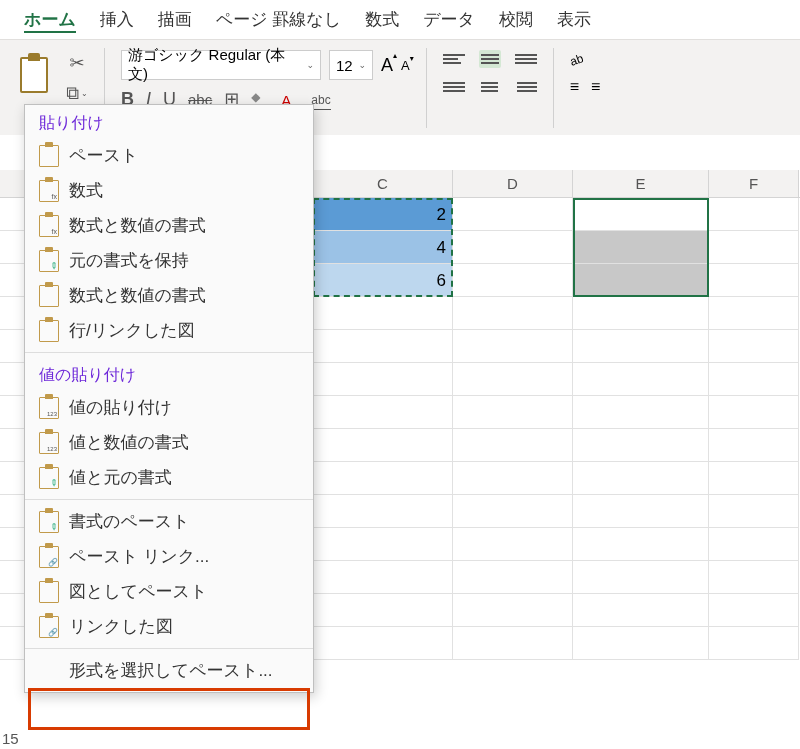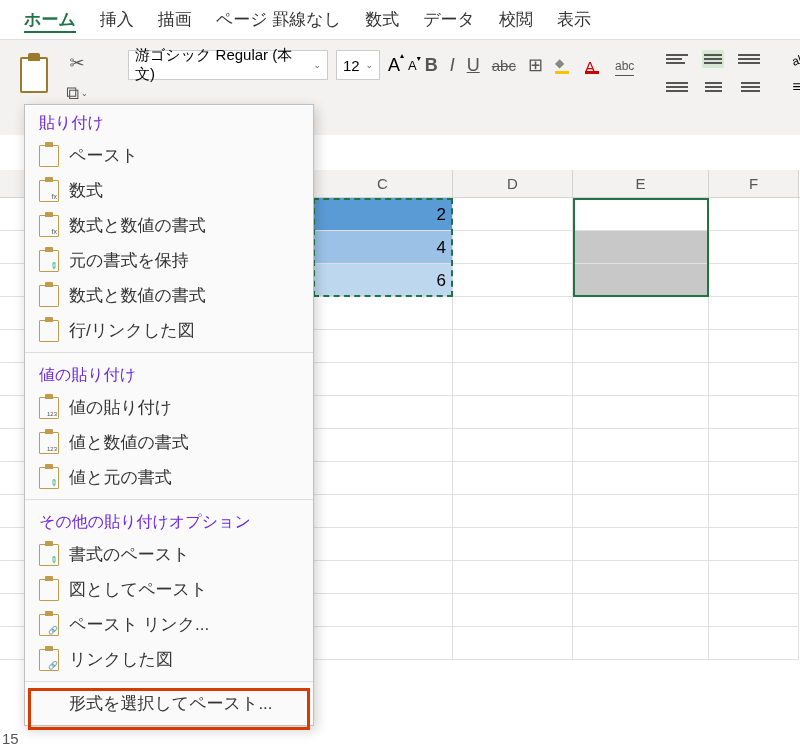--- a/index.html
+++ b/index.html
@@ -21,21 +21,21 @@
   .paste-clip::before { content: ''; position: absolute; top: -6px; left: 50%; transform: translateX(-50%); width: 12px; height: 8px; background: #9a7b2c; border-radius: 2px 2px 0 0; }
   .paste-dd { font-size: 9px; color: #666; margin-top: 2px; }
 
   
   .cut-col { display: flex; flex-direction: column; gap: 8px; padding-top: 4px; }
   .small-icon { width: 22px; height: 22px; display: flex; align-items: center; justify-content: center; color: #555; }
   .scissors::before { content: "✂"; font-size: 18px; }
   .copy::before { content: "⧉"; font-size: 18px; }
 
   
-  .font-group { display: flex; flex-direction: row; gap: 8px; padding-top: 2px; margin-left: 8px; }
+  .font-group { display: flex; flex-direction: column; gap: 8px; padding-top: 2px; }
   .font-row1 { display: flex; gap: 8px; align-items: center; }
   .font-select { height: 30px; border: 1px solid #ccc; background: #fff; font-size: 15px; padding: 0 6px; display: flex; align-items: center; gap: 4px; }
   .font-name { width: 200px; }
   .font-size { width: 44px; }
   .dd-arrow { font-size: 9px; color: #666; margin-left: auto; }
   .A-big::before { content: "A"; font-size: 18px; }
   .A-big { position: relative; }
   .A-big .sup { position: absolute; top: -4px; right: -4px; font-size: 8px; }
   .A-small::before { content: "A"; font-size: 13px; }
   .A-small { position: relative; }
@@ -377,32 +377,31 @@
     </div>
   <div class="menu-item">
       <div class="menu-icon mi-123"></div>
       <span>値と数値の書式</span>
     </div>
   <div class="menu-item">
       <div class="menu-icon mi-brush"></div>
       <span>値と元の書式</span>
     </div>
   <div class="menu-divider"></div>
-  <div class="menu-section">その他の貼り付けオプション</div>
   <div class="menu-item">
       <div class="menu-icon mi-brush"></div>
       <span>書式のペースト</span>
     </div>
   <div class="menu-item">
+      <div class="menu-icon mi-link"></div>
+      <span>ペースト リンク...</span>
+    </div>
+  <div class="menu-item">
       <div class="menu-icon"></div>
       <span>図としてペースト</span>
-    </div>
-  <div class="menu-item">
-      <div class="menu-icon mi-link"></div>
-      <span>ペースト リンク...</span>
     </div>
   <div class="menu-item">
       <div class="menu-icon mi-link"></div>
       <span>リンクした図</span>
     </div>
   <div class="menu-divider"></div>
   <div class="menu-item" style="padding-left:44px">
       <span>形式を選択してペースト...</span>
     </div>
 </div>

